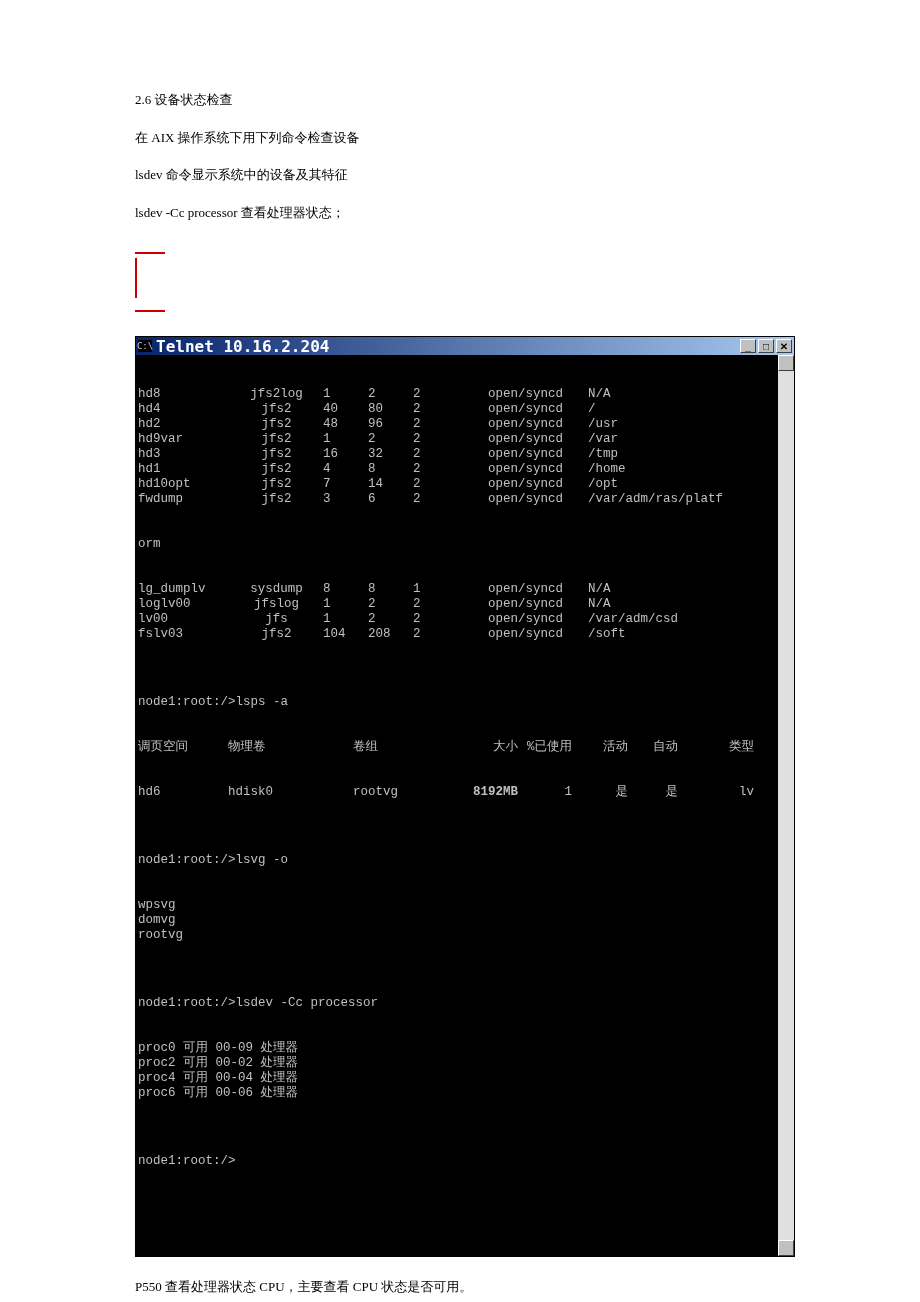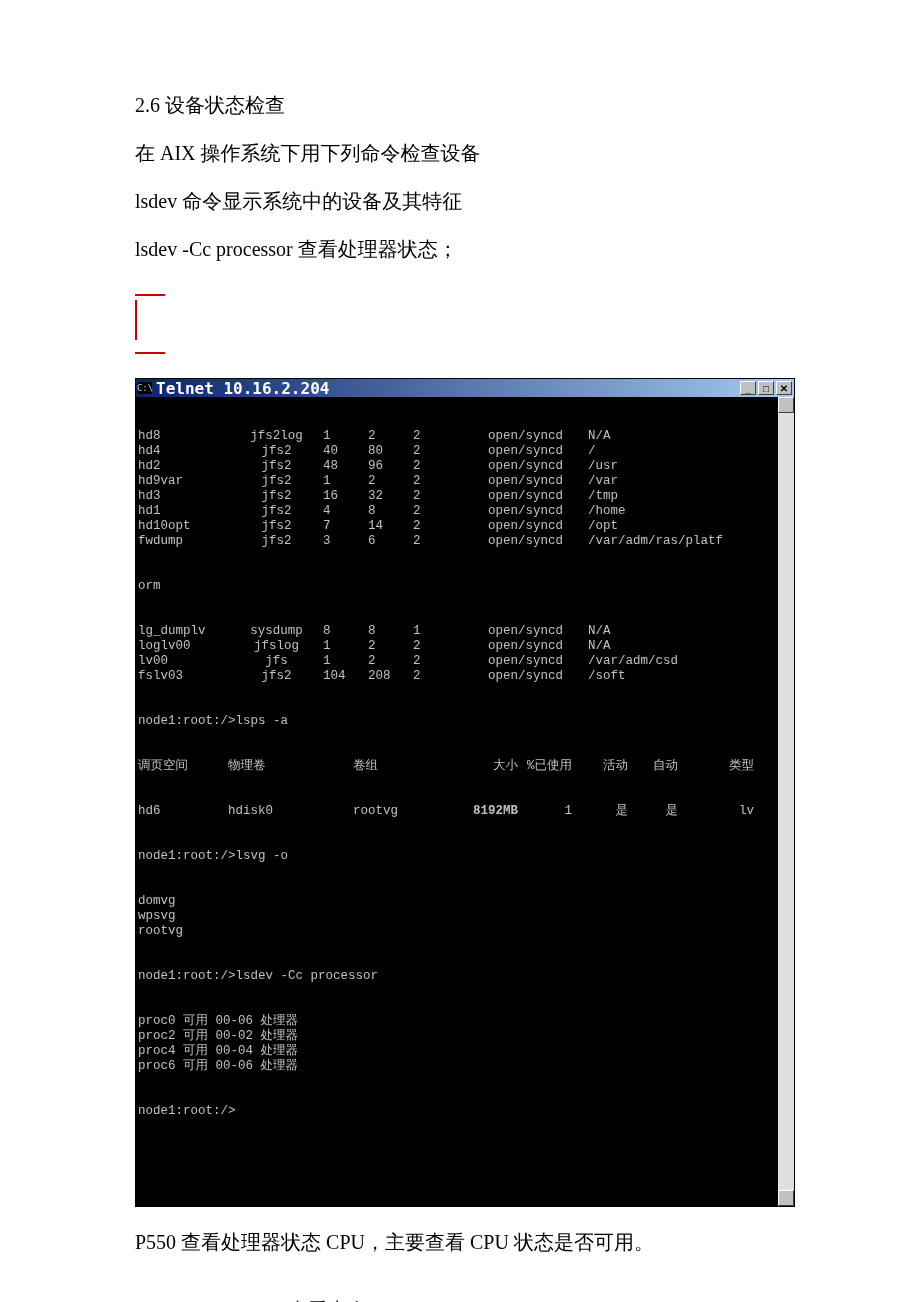--- a/index.html
+++ b/index.html
@@ -4,21 +4,21 @@
   <style>
     * { margin: 0; padding: 0; box-sizing: border-box; }
     body {
       background: #ffffff;
       font-family: "SimSun", "宋体", serif;
       width: 920px;
       height: 1302px;
       padding: 90px 130px 0 135px;
     }
     .text-line {
-      font-size: 20px;
+      font-size: 13px;
       color: #000;
       line-height: 1.5;
       margin-bottom: 18px;
     }
     .red-box {
       margin-top: 12px;
       margin-bottom: 8px;
     }
     .red-h { display: inline-block; width: 30px; height: 2px; background: #c00; }
     .red-v { display: inline-block; width: 2px; height: 40px; background: #c00; }
@@ -101,21 +101,21 @@
     }
     .term-row { display: flex; }
     .c1 { width: 110px; }
     .c2 { width: 75px; text-align: center; padding-right: 18px;}
     .c3 { width: 45px; text-align: left; }
     .c4 { width: 45px; text-align: left; }
     .c5 { width: 35px; text-align: left; }
     .c6 { width: 40px; }
     .c7 { width: 100px; }
     .c8 { flex: 1; }
-    .prompt-line { padding-left: 0; }
+    .prompt-line { padding-left: 0; margin-top: 23px; }
     .ps-h1 { width: 90px;} .ps-h2{width:125px;} .ps-h3{width:120px;} .ps-h4{width:45px;text-align:right;} .ps-h5{width:60px;text-align:right;padding-right:6px;} .ps-h6{width:50px;text-align:right;} .ps-h7{width:50px;text-align:right;} .ps-h8{flex:1;text-align:right;padding-right:40px;padding-left:28px;}
   </style>
 </head>
 <body>
 
 <div class="text-line">2.6 设备状态检查</div>
 <div class="text-line"> 在 AIX 操作系统下用下列命令检查设备</div>
 <div class="text-line">lsdev 命令显示系统中的设备及其特征</div>
 <div class="text-line">lsdev -Cc processor 查看处理器状态；</div>
 
@@ -142,23 +142,23 @@
     <div>orm</div>
     <div id="rows-b"><div class="term-row"><span class="c1">lg_dumplv</span><span class="c2">sysdump</span><span class="c3">8</span><span class="c4">8</span><span class="c5">1</span><span class="c6"></span><span class="c7">open/syncd</span><span class="c8">N/A</span></div><div class="term-row"><span class="c1">loglv00</span><span class="c2">jfslog</span><span class="c3">1</span><span class="c4">2</span><span class="c5">2</span><span class="c6"></span><span class="c7">open/syncd</span><span class="c8">N/A</span></div><div class="term-row"><span class="c1">lv00</span><span class="c2">jfs</span><span class="c3">1</span><span class="c4">2</span><span class="c5">2</span><span class="c6"></span><span class="c7">open/syncd</span><span class="c8">/var/adm/csd</span></div><div class="term-row"><span class="c1">fslv03</span><span class="c2">jfs2</span><span class="c3">104</span><span class="c4">208</span><span class="c5">2</span><span class="c6"></span><span class="c7">open/syncd</span><span class="c8">/soft</span></div></div>
     <div class="prompt-line">node1:root:/&gt;lsps -a</div>
     <div class="term-row">
       <span class="ps-h1">调页空间</span><span class="ps-h2">物理卷</span><span class="ps-h3">卷组</span><span class="ps-h4">大小</span><span class="ps-h5">%已使用</span><span class="ps-h6">活动</span><span class="ps-h7">自动</span><span class="ps-h8">类型</span>
     </div>
     <div class="term-row">
       <span class="ps-h1">hd6</span><span class="ps-h2">hdisk0</span><span class="ps-h3">rootvg</span><span class="ps-h4" style="text-align:right;font-weight:bold;">8192MB</span><span class="ps-h5">1</span><span class="ps-h6">是</span><span class="ps-h7">是</span><span class="ps-h8">lv</span>
     </div>
     <div class="prompt-line">node1:root:/&gt;lsvg -o</div>
-    <div id="vgs"><div>domvg</div><div>wpsvg</div><div>rootvg</div></div>
+    <div id="vgs"><div>wpsvg</div><div>domvg</div><div>rootvg</div></div>
     <div class="prompt-line">node1:root:/&gt;lsdev -Cc processor</div>
-    <div id="procs"><div>proc0 可用 00-06 处理器</div><div>proc2 可用 00-02 处理器</div><div>proc4 可用 00-04 处理器</div><div>proc6 可用 00-06 处理器</div></div>
+    <div id="procs"><div>proc0 可用 00-09 处理器</div><div>proc2 可用 00-02 处理器</div><div>proc4 可用 00-04 处理器</div><div>proc6 可用 00-06 处理器</div></div>
     <div class="prompt-line">node1:root:/&gt;</div>
     <div style="height:10px;"></div>
     <div class="scrollbar">
       <div class="sb-btn">▲</div>
       <div class="sb-track"></div>
       <div class="sb-btn">▼</div>
     </div>
   </div>
 </div>
 

